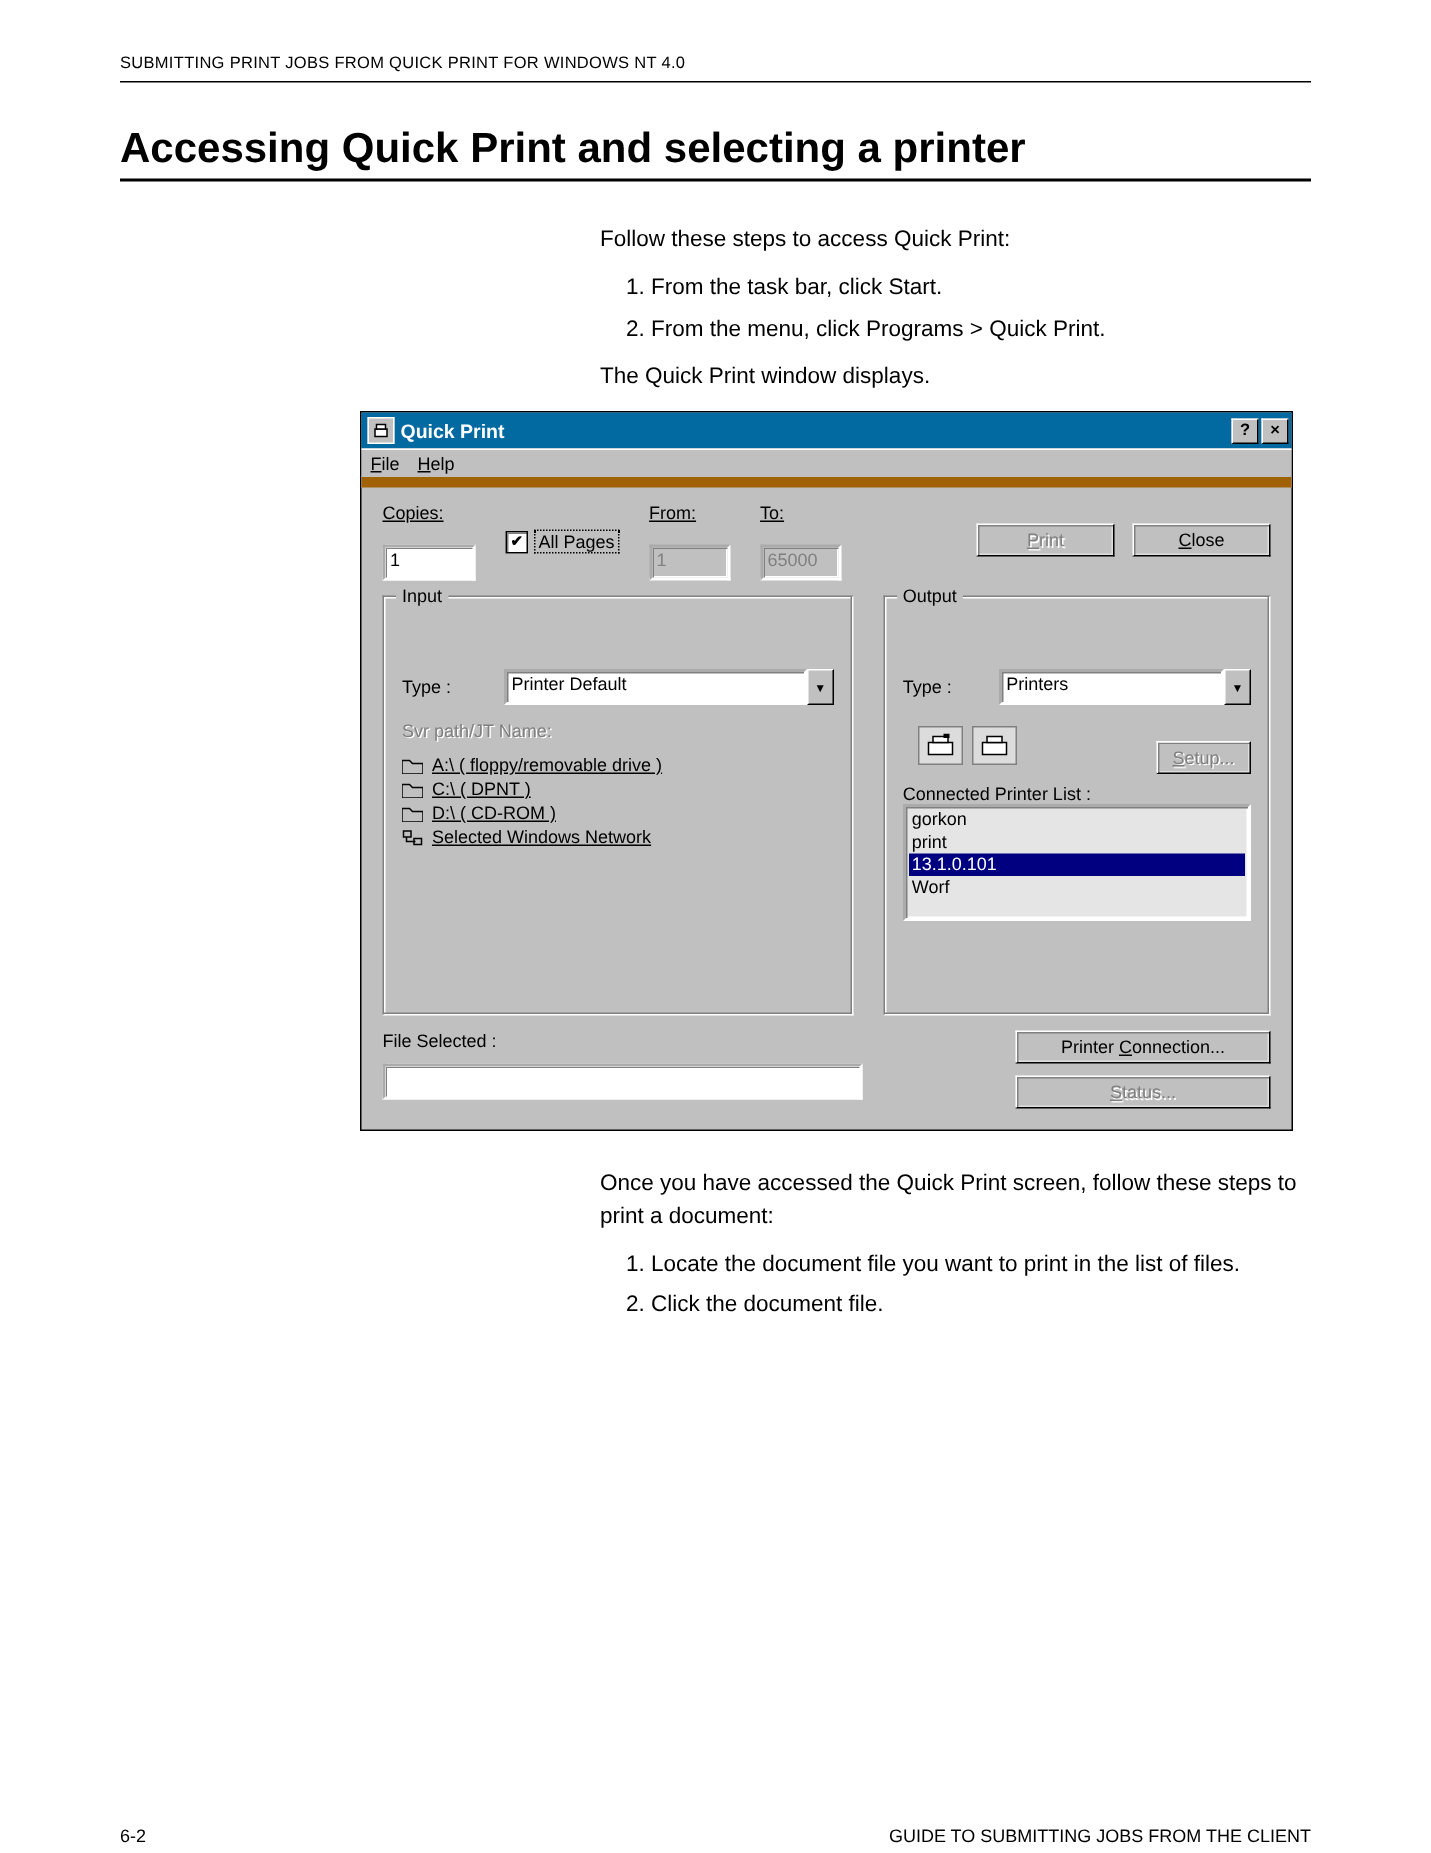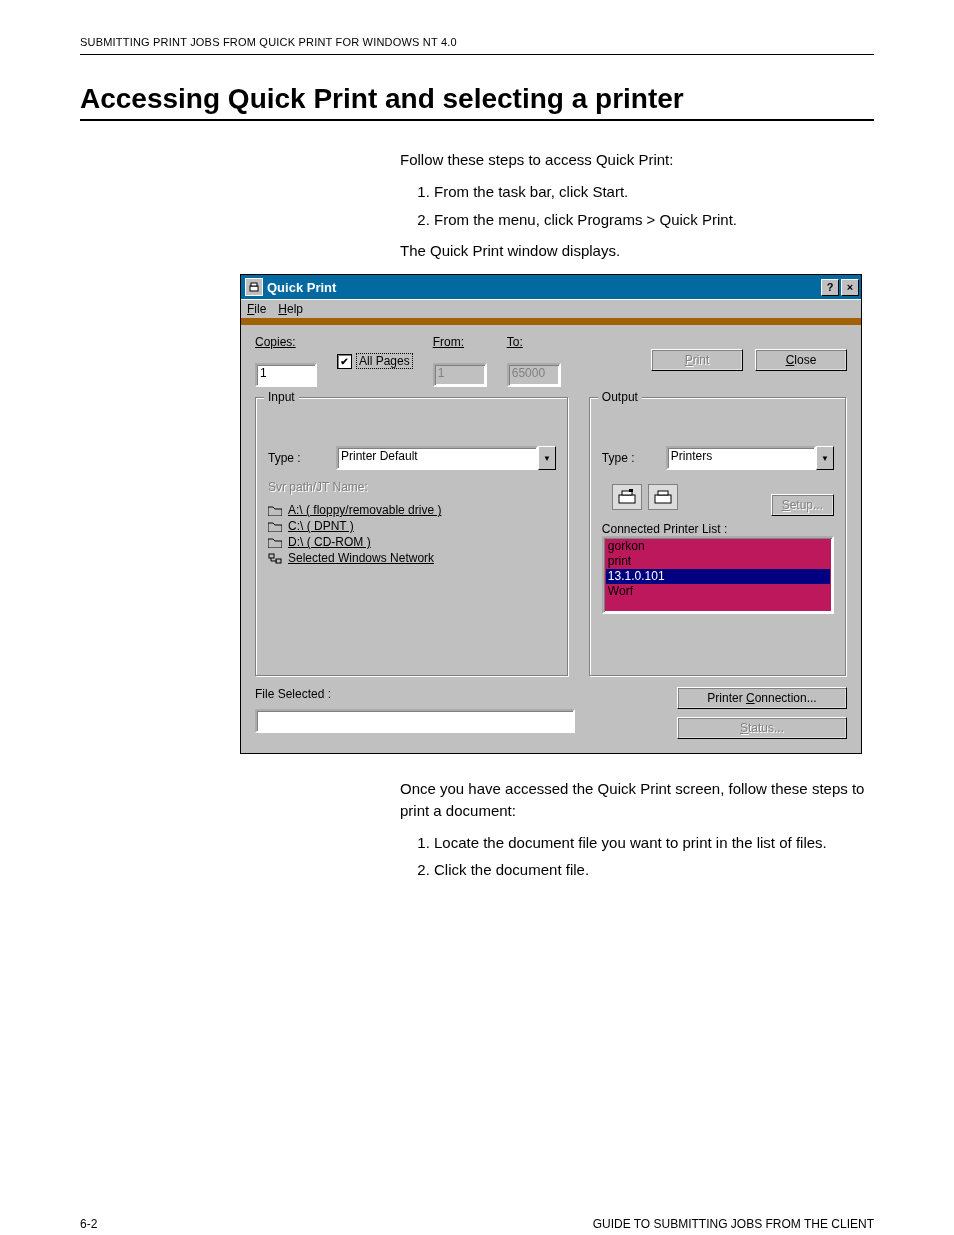--- a/index.html
+++ b/index.html
@@ -177,21 +177,21 @@
   .folder-icon svg, .net-icon svg { display:block; }
   .gray-text { color:#808080; text-shadow: 1px 1px 0 #fff; }
 
   .printer-imgs {
     display:flex; gap:6px; margin: 6px 0 2px 10px;
   }
   .printer-box { width:28px; height:24px; border:1px solid #808080; background:#dcdcdc; display:flex; align-items:center; justify-content:center;}
   .printer-box svg { display:block; }
 
   .listbox {
-    background:#be185d;
+    background:#e5e5e5;
     border:2px inset #fff;
     box-shadow: inset 1px 1px 0 #808080, inset -1px -1px 0 #fff;
     height:72px;
     font-size:12px;
     padding:1px 2px;
     overflow:hidden;
   }
   .list-item { padding:0 2px; line-height:15px;}
   .list-item.selected { background:#000080; color:#fff; }
 

